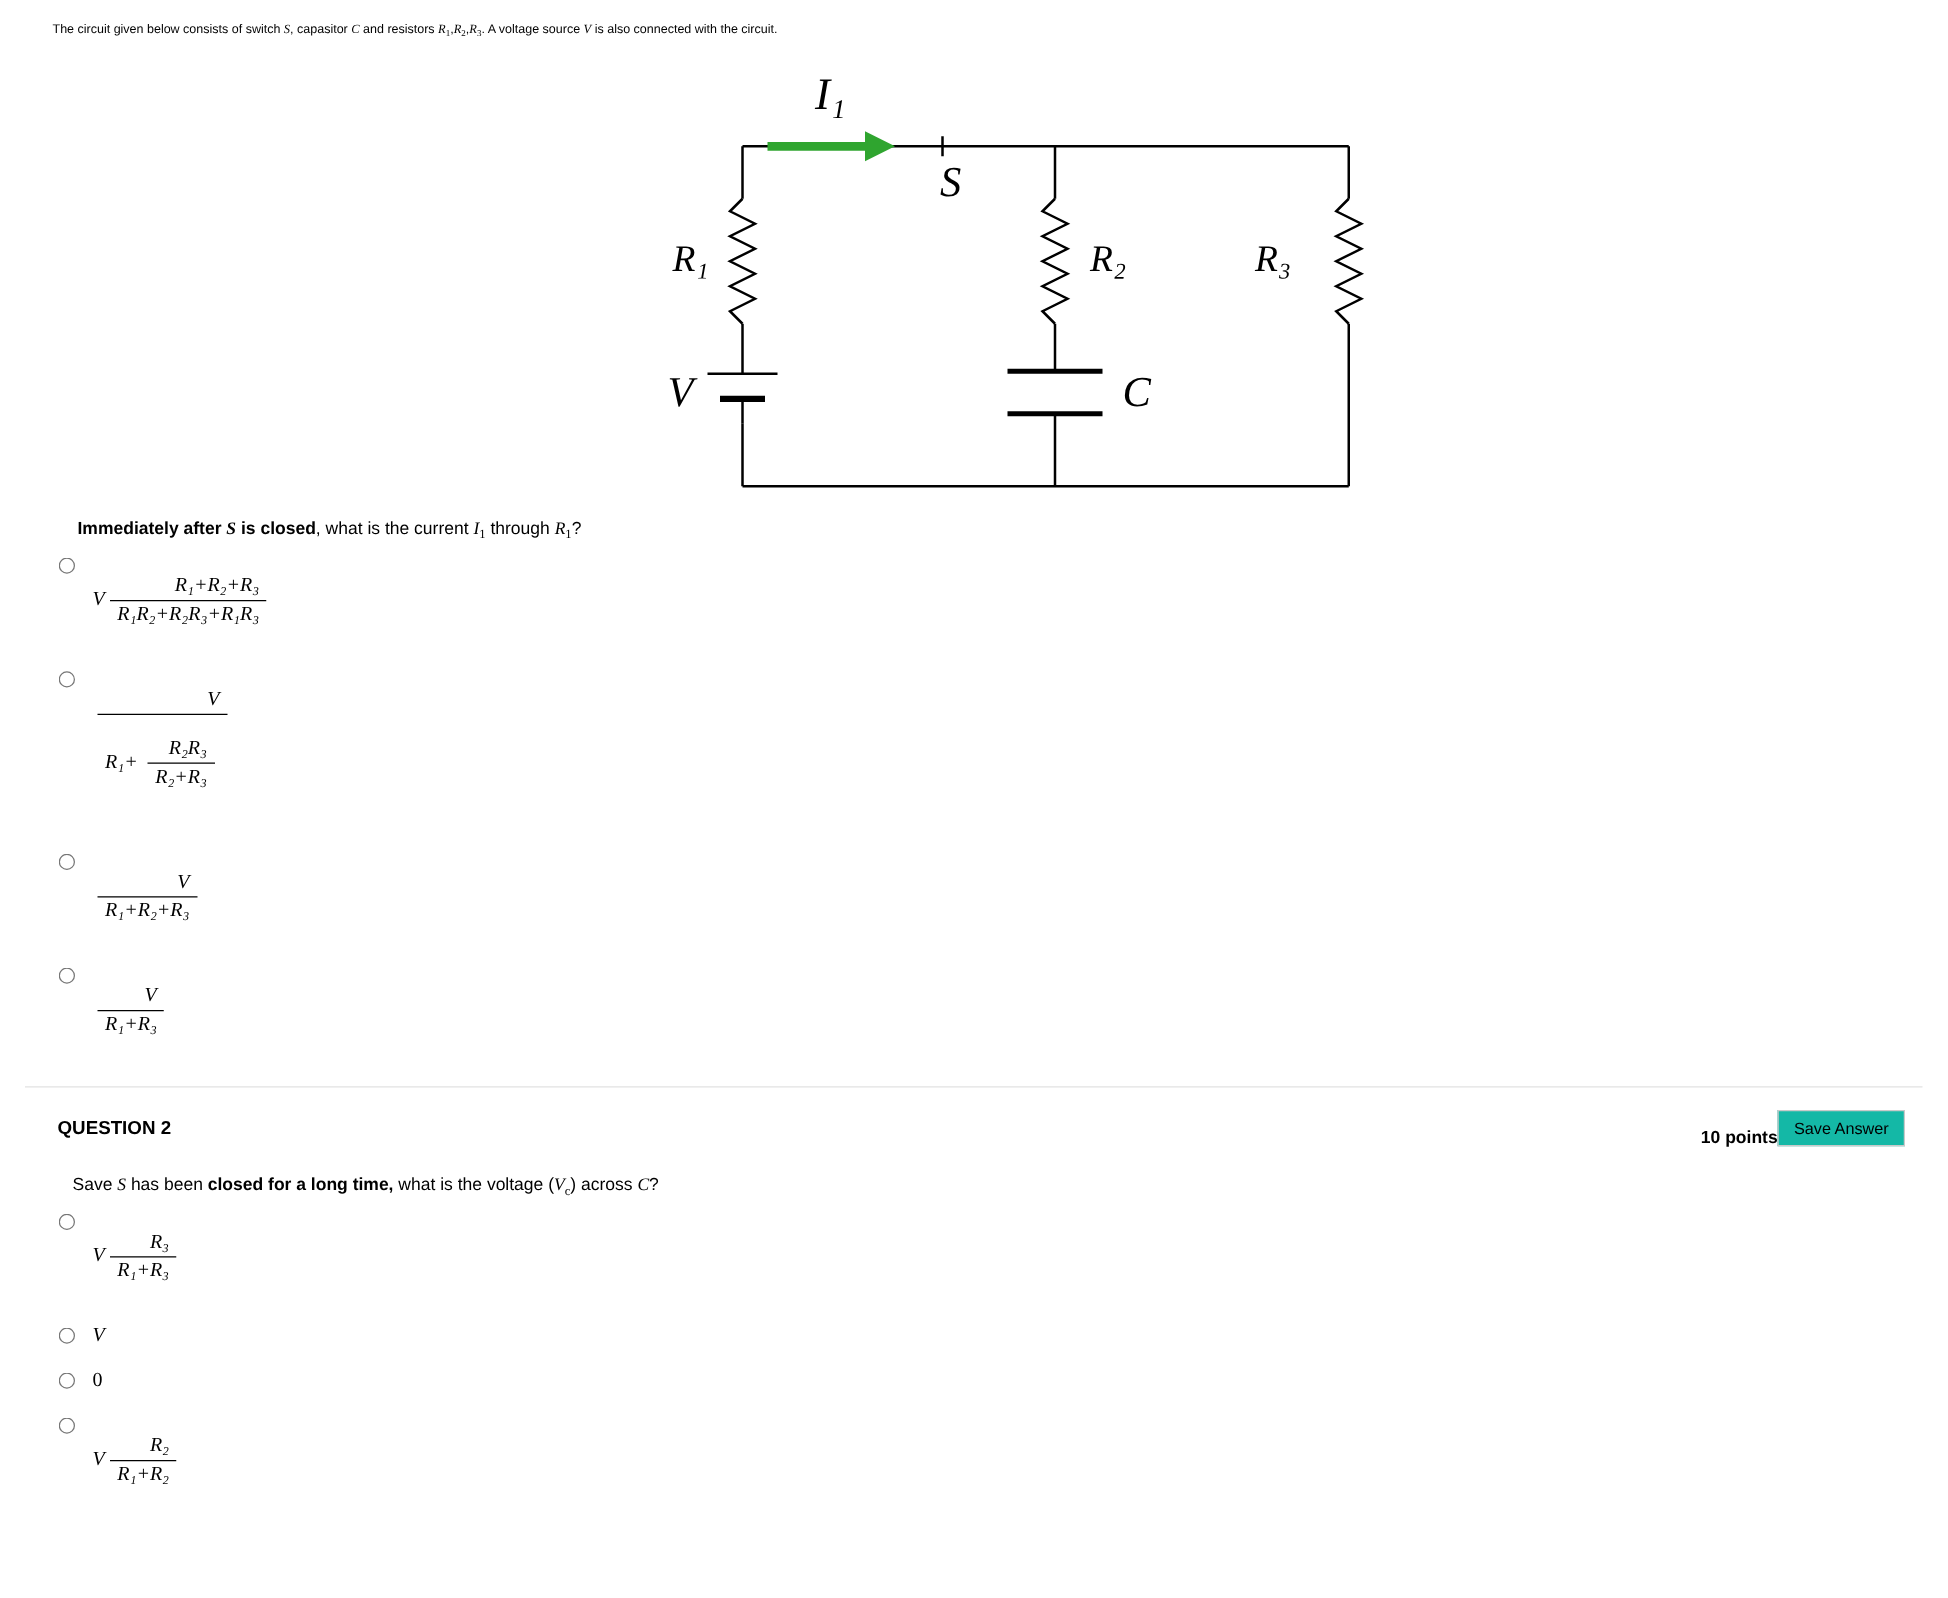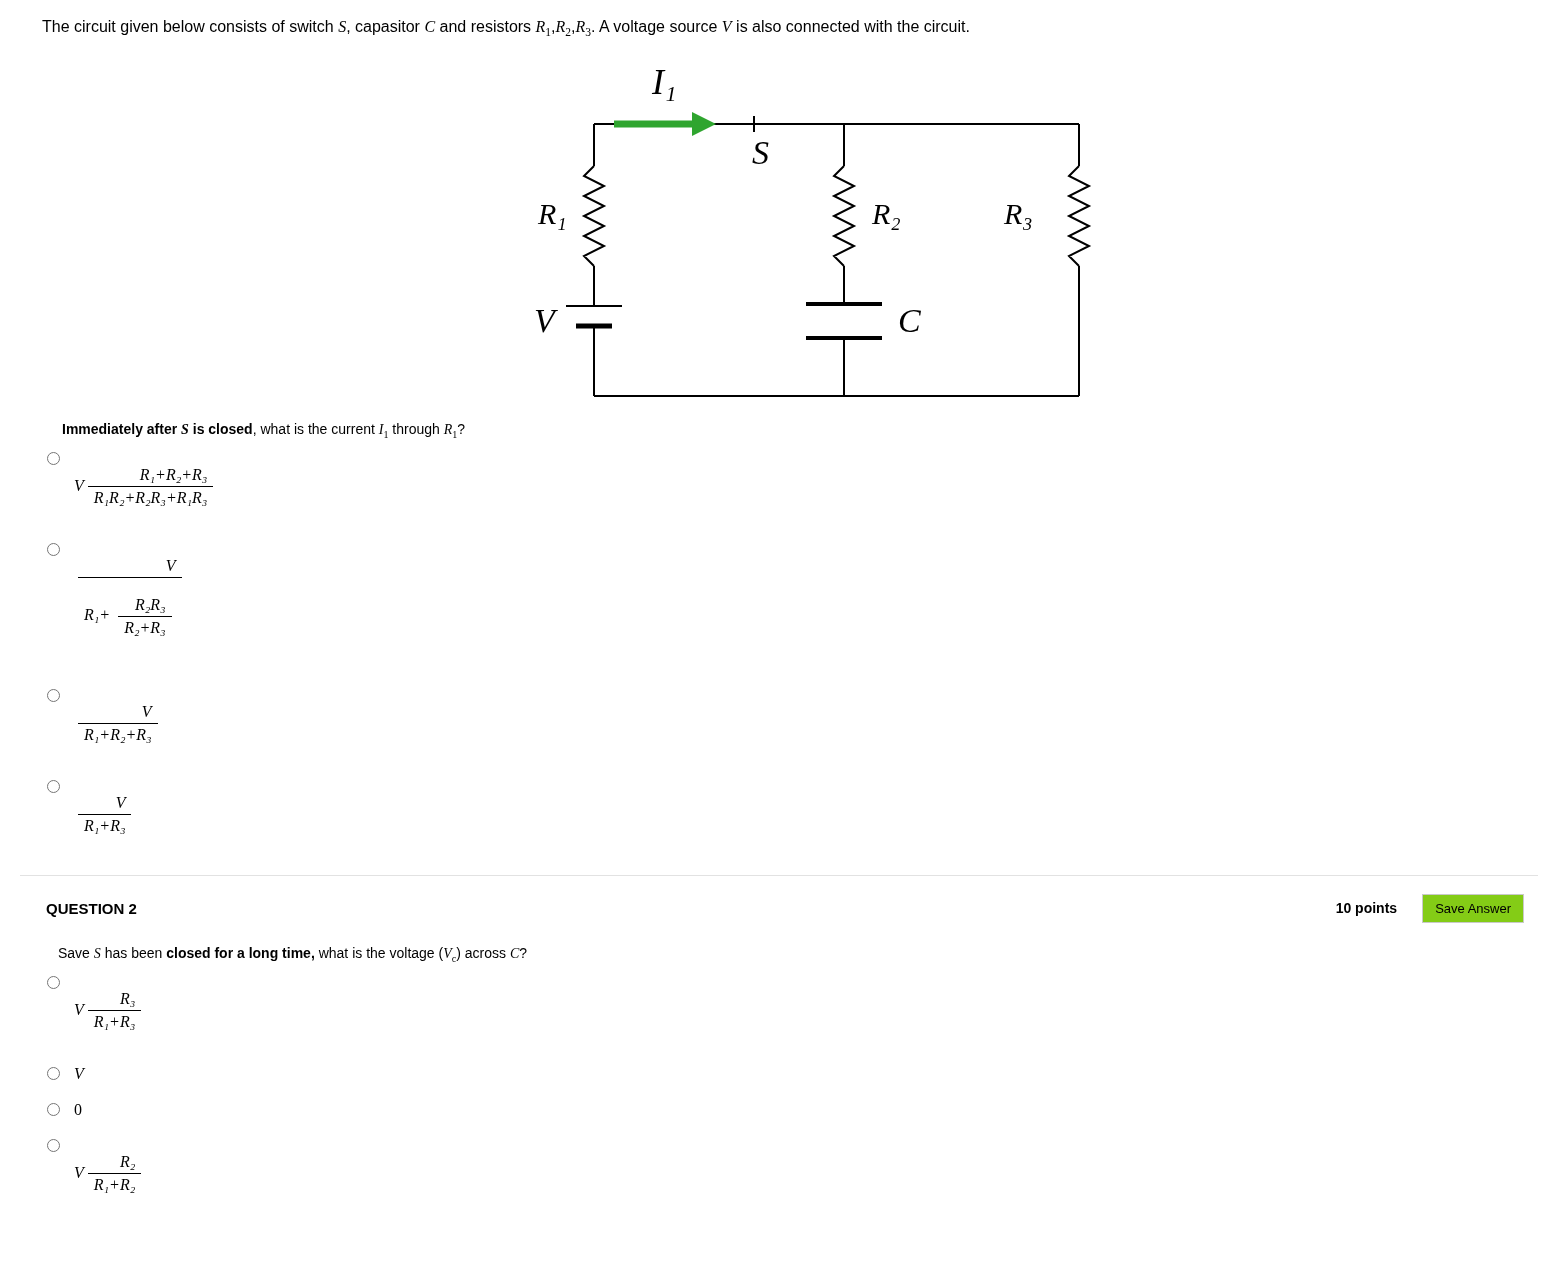--- a/index.html
+++ b/index.html
@@ -5,21 +5,21 @@
   body {
     font-family: Arial, Helvetica, sans-serif;
     font-size: 14px;
     color: #000;
     margin: 0;
     padding: 0 20px;
     background: #fff;
   }
   .intro {
     margin: 18px 0 8px 22px;
-    font-size: 16px;
+    font-size: 10px;
   }
   .ital { font-style: italic; font-family: 'Times New Roman', serif; }
   .subnum { font-style: normal; font-size: 0.72em; vertical-align: sub; font-family: 'Times New Roman', serif; }
   .circuit-wrap {
     margin: 0 0 12px 30px;
     text-align: center;
   }
   .prompt {
     margin: 6px 0 10px 22px;
     font-size: 14px;
@@ -72,29 +72,29 @@
     justify-content: space-between;
     align-items: center;
     padding: 6px 14px 16px 26px;
   }
   .q-title {
     font-weight: bold;
     font-size: 15px;
   }
   .q-right {
     display: flex;
-    align-items: center;
-    gap: 25px;
+    align-items: flex-end;
+    gap: 0;
   }
   .points {
     font-weight: bold;
     font-size: 14px;
   }
   .save-btn {
-    background: #84cc16;
+    background: #14b8a6;
     border: 1px solid #c9c9c9;
     font-size: 13px;
     padding: 6px 12px;
     cursor: pointer;
   }
 </style>
 </head>
 <body>
 
 <div class="intro">

